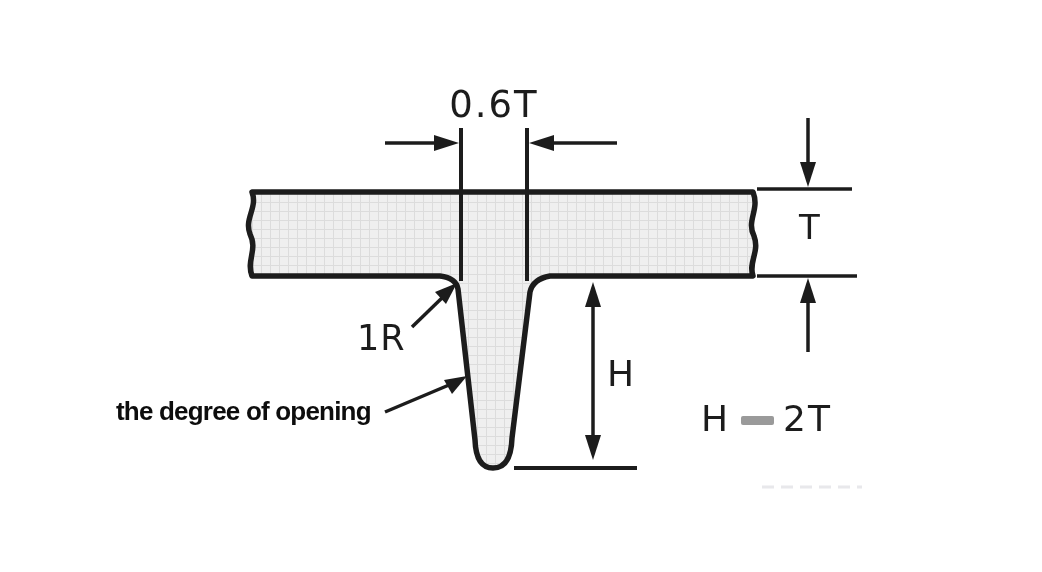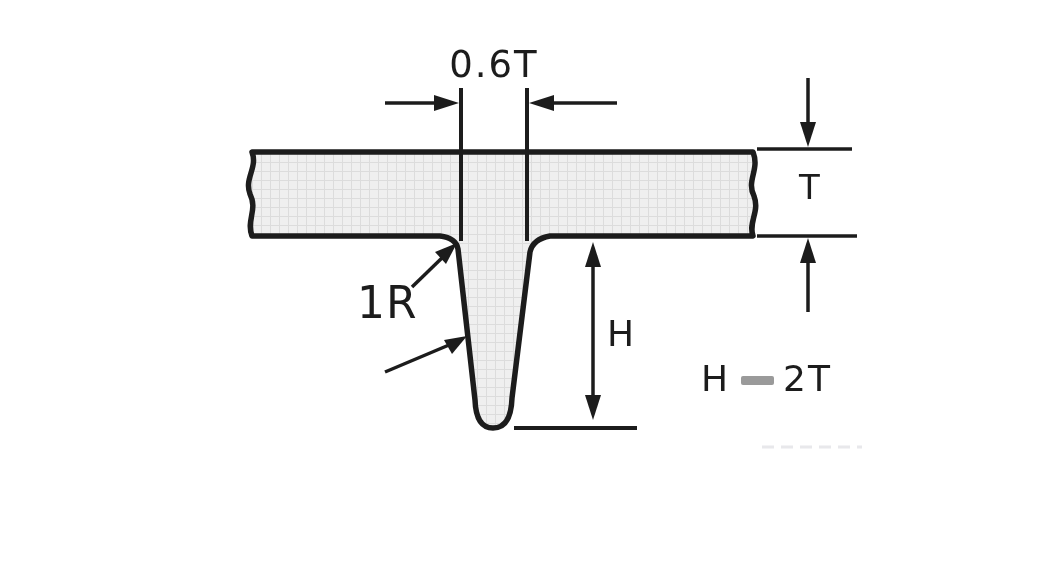--- a/index.html
+++ b/index.html
@@ -8,20 +8,21 @@
     background: #ffffff;
   }
   .canvas {
     position: relative;
     width: 1042px;
     height: 482px;
     background: #ffffff;
     overflow: hidden;
     font-family: "DejaVu Sans", sans-serif;
     color: #1c1c1c;
+    margin-top: 40px;
   }
   .diagram-svg {
     position: absolute;
     left: 0;
     top: 0;
     width: 1042px;
     height: 572px;
   }
   .lbl {
     position: absolute;
@@ -33,21 +34,21 @@
     left: 436px;
     top: 46px;
     width: 116px;
     text-align: center;
     font-size: 37px;
     letter-spacing: 2px;
   }
   .lbl-fillet {
     left: 357px;
     top: 281px;
-    font-size: 44px;
+    font-size: 35px;
     letter-spacing: 1px;
   }
   .lbl-height {
     left: 607px;
     top: 316px;
     font-size: 36px;
   }
   .lbl-thickness {
     left: 799px;
     top: 170px;
@@ -169,16 +170,17 @@
   <div class="lbl lbl-height">H</div>
 
   <div class="lbl lbl-thickness">T</div>
 
   <div class="formula">
     <span>H</span>
     <span class="eq-dash"></span>
     <span>2T</span>
   </div>
 
+  <div class="draft-note-line draft-note-1">the degree of opening</div>
 
   <div class="lbl lbl-caption">b</div>
 
 </div>
 
 </body></html>

